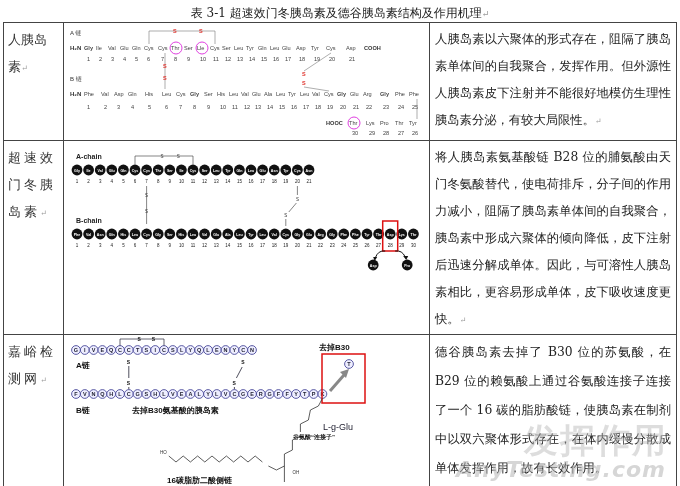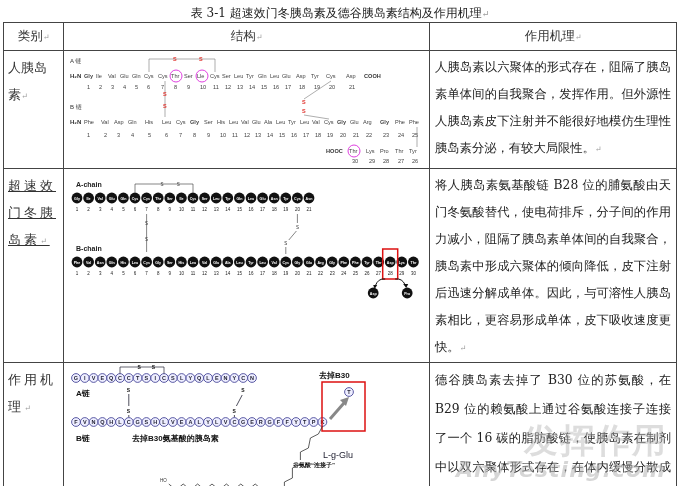--- a/index.html
+++ b/index.html
@@ -22,25 +22,20 @@
 
 <div class="caption"><span>表 3-1  超速效门冬胰岛素及德谷胰岛素结构及作用机理</span><span class="rmark">↵</span></div>
 
 <table class="main">
   <colgroup>
       <col style="width:60px">
       <col style="width:366px">
       <col style="width:247px">
     </colgroup>
   <tbody>
-      <tr class="hdr">
-    <td><span>类别</span><span class="mark">↵</span></td>
-    <td><span>结构</span><span class="mark">↵</span></td>
-    <td><span>作用机理</span><span class="mark">↵</span></td>
-  </tr>
 
   <tr style="height:113px;margin-left:20px;">
     <td class="cat"><span>人胰岛素</span><span class="mark">↵</span></td>
     <td class="diag">
       <svg id="svg1" width="366" height="113" viewBox="0 0 366 113">
             <text x="6" y="12" font-size="6" fill="#333">A 链</text>
             <text x="6" y="27" font-size="6" font-weight="bold" fill="#333">H₂N</text>
             <text x="20" y="27" font-size="5.6" fill="#444" font-weight="bold">Gly</text>
             <text x="23" y="38" font-size="5.6" fill="#444">1</text>
             <text x="32" y="27" font-size="5.6" fill="#444" font-weight="normal">Ile</text>
@@ -160,21 +155,21 @@
             <text x="285" y="102" font-size="5.6" fill="#444">Thr</text>
             <text x="288" y="112" font-size="5.6" fill="#444">30</text>
             <text x="262" y="102" font-size="5.6" font-weight="bold" fill="#333">HOOC</text>
             <circle cx="290" cy="100" r="6" fill="none" stroke="#e040e0" stroke-width="1"></circle>
           </svg>
     </td>
     <td class="mech"><span>人胰岛素以六聚体的形式存在，阻隔了胰岛素单体间的自我聚合，发挥作用。但外源性人胰岛素皮下注射并不能很好地模仿生理性胰岛素分泌，有较大局限性。</span><span class="mark">↵</span></td>
   </tr>
 
   <tr style="height:152px;">
-    <td class="cat" style="letter-spacing:3px;text-decoration:underline;"><span>超速效门冬胰岛素</span><span class="mark">↵</span></td>
+    <td class="cat" style="letter-spacing:3px;"><span>超速效门冬胰岛素</span><span class="mark">↵</span></td>
     <td class="diag">
       <svg id="svg2" width="366" height="152" viewBox="0 0 366 152">
             <text x="12" y="18" font-size="7" font-weight="bold" fill="#222">A-chain</text>
             <circle cx="13" cy="29" r="5.4" fill="#111"></circle>
             <text x="13" y="30.6" font-size="3.6" fill="#fff" text-anchor="middle" font-weight="bold">Gly</text>
             <text x="13" y="42" font-size="4.5" fill="#222" text-anchor="middle">1</text>
             <circle cx="24.6" cy="29" r="5.4" fill="#111"></circle>
             <text x="24.6" y="30.6" font-size="3.6" fill="#fff" text-anchor="middle" font-weight="bold">Ile</text>
             <text x="24.6" y="42" font-size="4.5" fill="#222" text-anchor="middle">2</text>
             <circle cx="36.2" cy="29" r="5.4" fill="#111"></circle>
@@ -344,21 +339,21 @@
             <path d="M 311.2 117 Q 314.2 109 321.2 110" fill="none" stroke="#111" stroke-width="1"></path>
             <polygon points="309.2,116 313.2,116 310.7,120" fill="#111"></polygon>
             <path d="M 331.2 110 Q 338.2 109 341.2 116" fill="none" stroke="#111" stroke-width="1"></path>
             <polygon points="339.2,115 344.2,115 342.2,119" fill="#111"></polygon>
           </svg>
     </td>
     <td class="mech"><span>将人胰岛素氨基酸链 B28 位的脯氨酸由天门冬氨酸替代，使电荷排斥，分子间的作用力减小，阻隔了胰岛素单体间的自我聚合，胰岛素中形成六聚体的倾向降低，皮下注射后迅速分解成单体。因此，与可溶性人胰岛素相比，更容易形成单体，皮下吸收速度更快。</span><span class="mark">↵</span></td>
   </tr>
 
   <tr style="height:172px;">
-    <td class="cat" style="letter-spacing:3px;"><span>作用机理</span><span class="mark">↵</span></td>
+    <td class="cat" style="letter-spacing:3px;"><span>嘉峪检测网</span><span class="mark">↵</span></td>
     <td class="diag">
       <svg id="svg3" width="366" height="172" viewBox="0 0 366 172">
             <circle cx="12" cy="15" r="4.4" fill="#eef" stroke="#4a4a9a" stroke-width="0.9"></circle>
             <text x="12" y="17" font-size="5.5" fill="#223" text-anchor="middle" font-weight="bold">G</text>
             <circle cx="20.8" cy="15" r="4.4" fill="#eef" stroke="#4a4a9a" stroke-width="0.9"></circle>
             <text x="20.8" y="17" font-size="5.5" fill="#223" text-anchor="middle" font-weight="bold">I</text>
             <circle cx="29.6" cy="15" r="4.4" fill="#eef" stroke="#4a4a9a" stroke-width="0.9"></circle>
             <text x="29.6" y="17" font-size="5.5" fill="#223" text-anchor="middle" font-weight="bold">V</text>
             <circle cx="38.400000000000006" cy="15" r="4.4" fill="#eef" stroke="#4a4a9a" stroke-width="0.9"></circle>
             <text x="38.400000000000006" y="17" font-size="5.5" fill="#223" text-anchor="middle" font-weight="bold">E</text>

